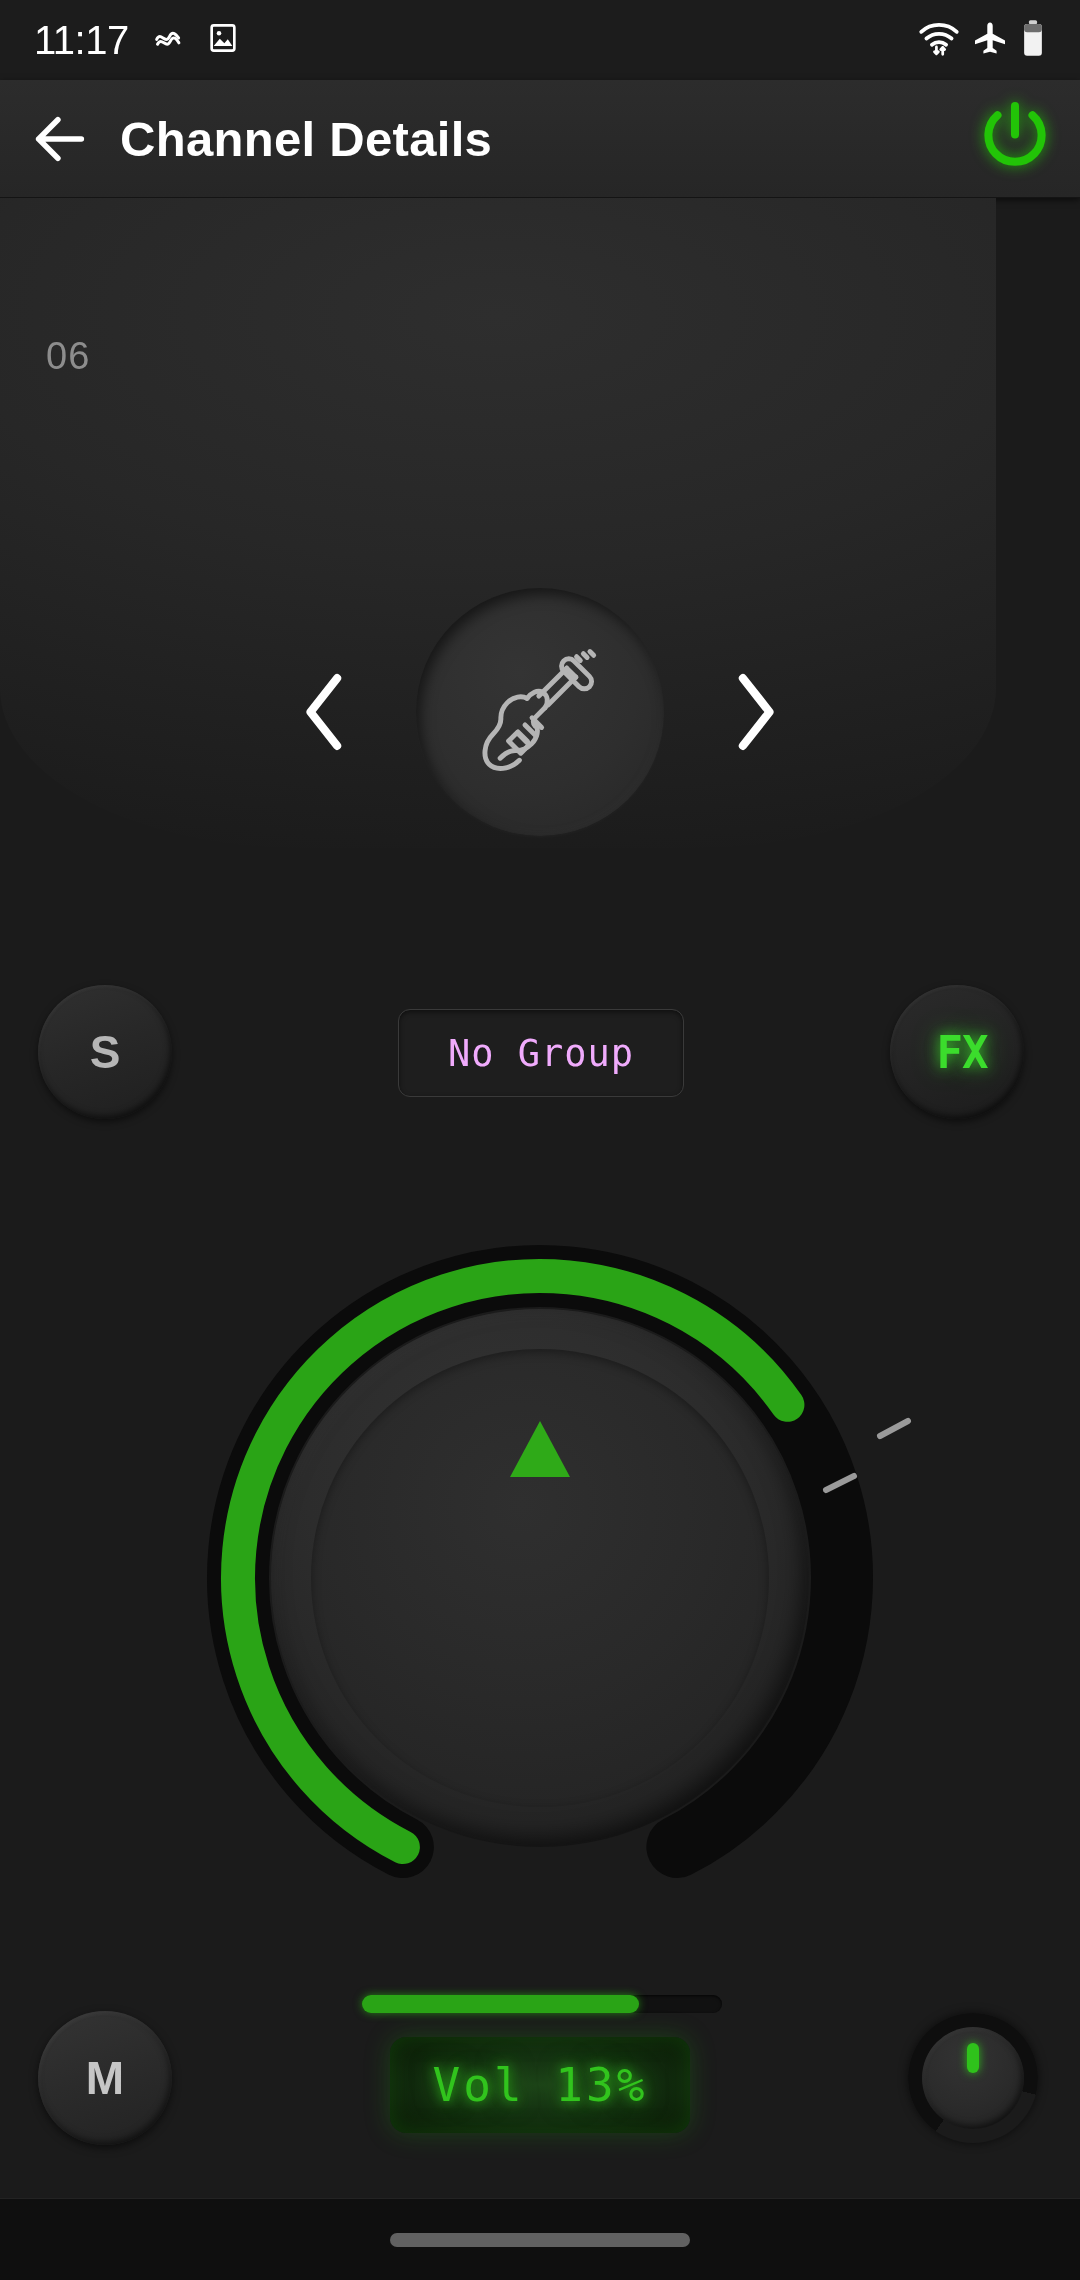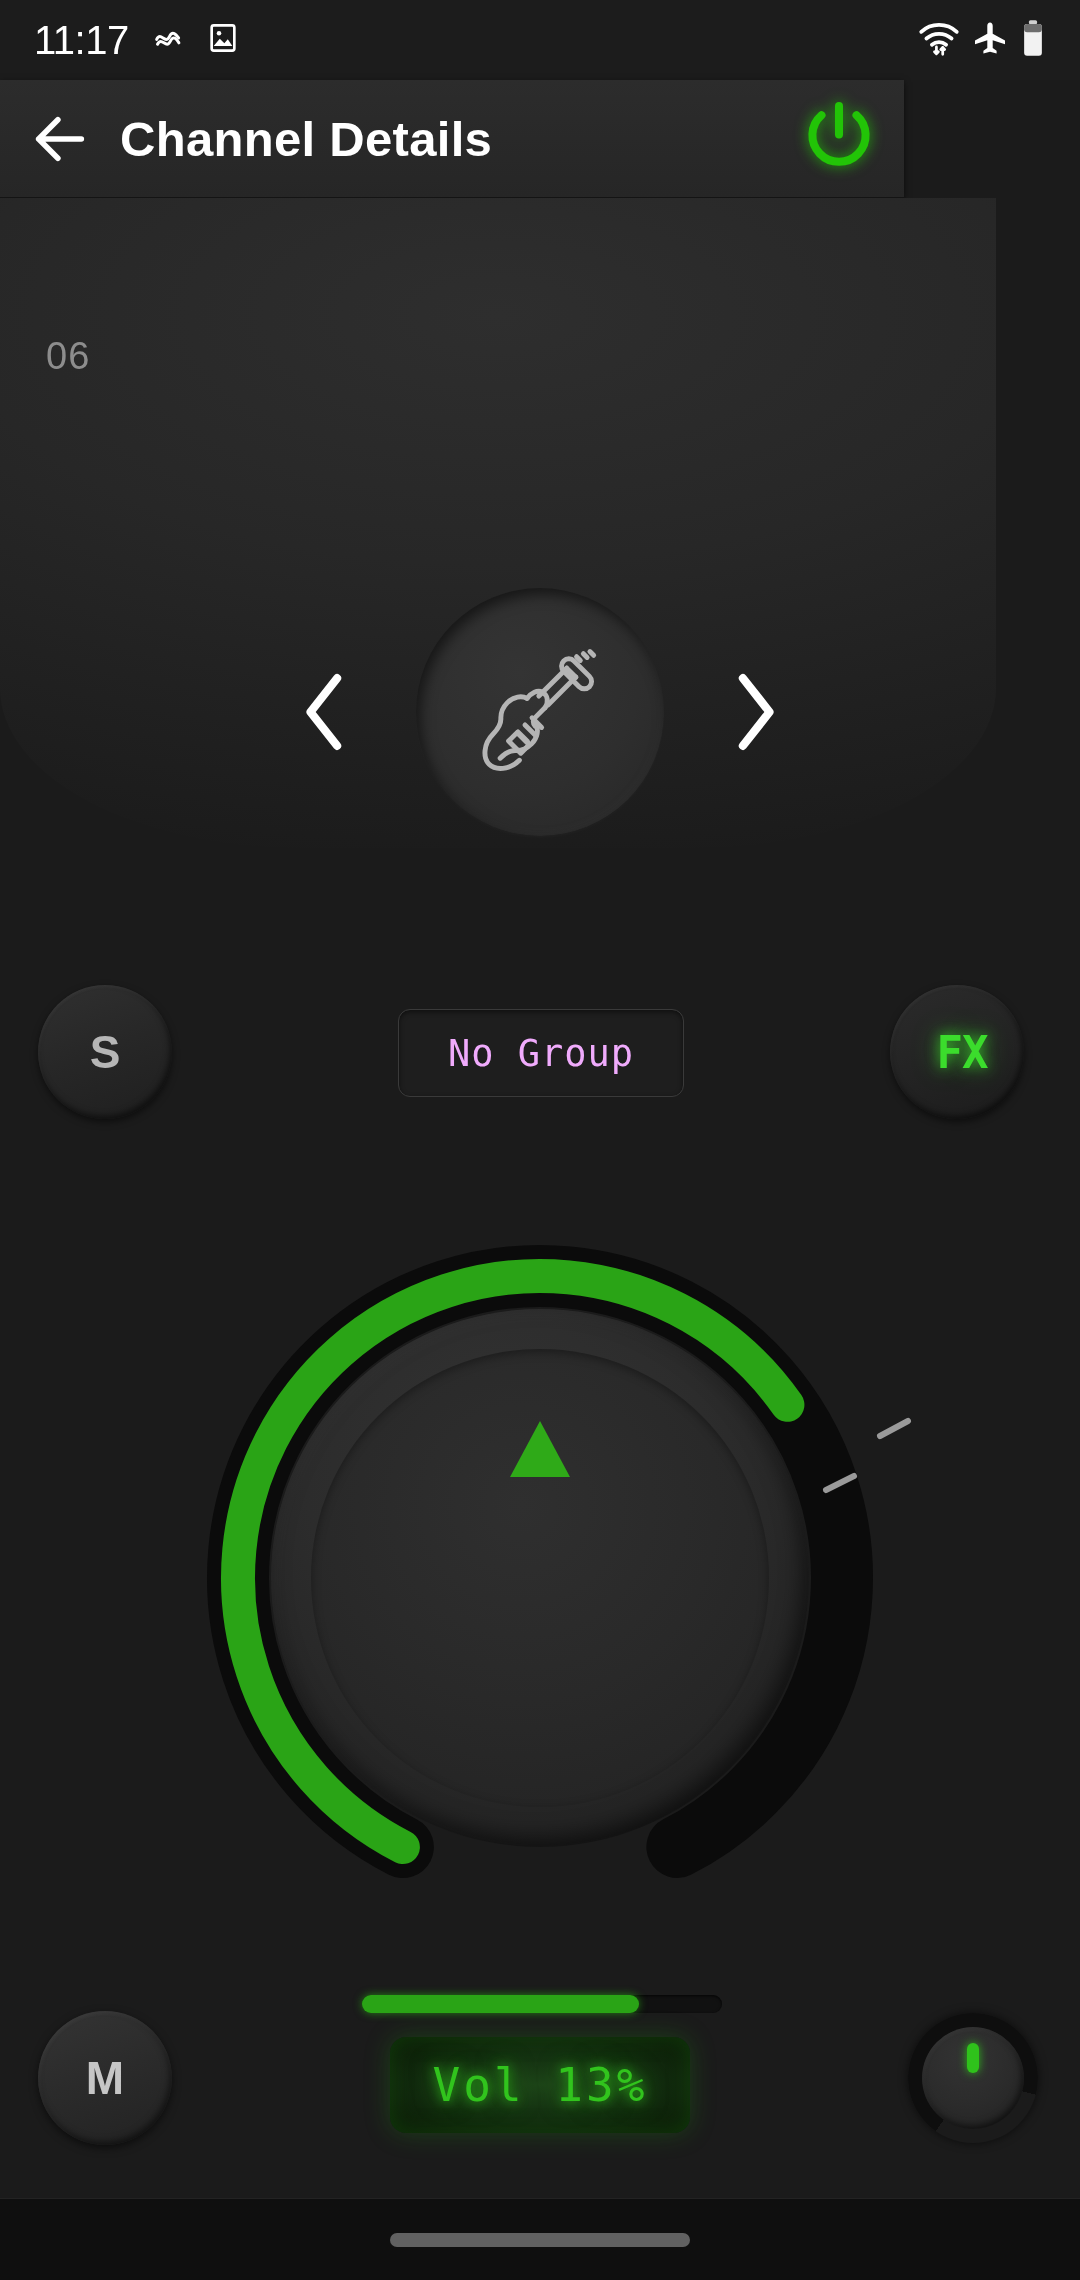--- a/index.html
+++ b/index.html
@@ -17,21 +17,21 @@
     background:#1c1c1c;
     display:flex; align-items:center; justify-content:space-between;
     padding:0 34px;
   }
   .sb-left{ display:flex; align-items:center; gap:22px; }
   .sb-time{ color:#fff; font-size:40px; letter-spacing:-0.5px; font-weight:400; }
   .sb-right{ display:flex; align-items:center; gap:12px; }
 
   
   .appbar{
-    position:absolute; left:0; top:80px; width:904px; height:118px;
+    position:absolute; left:0; top:80px; width:1080px; height:118px;
     background:linear-gradient(180deg,#2c2c2c 0%, #262626 100%);
     display:flex; align-items:center;
     border-bottom:1px solid #141414;
     box-shadow:0 2px 6px rgba(0,0,0,.6);
   }
   .back-btn{ width:120px; height:118px; display:flex; align-items:center; justify-content:center; }
   .appbar-title{
     color:#fff; font-size:49px; font-weight:700; letter-spacing:.3px;
     flex:1;
   }

